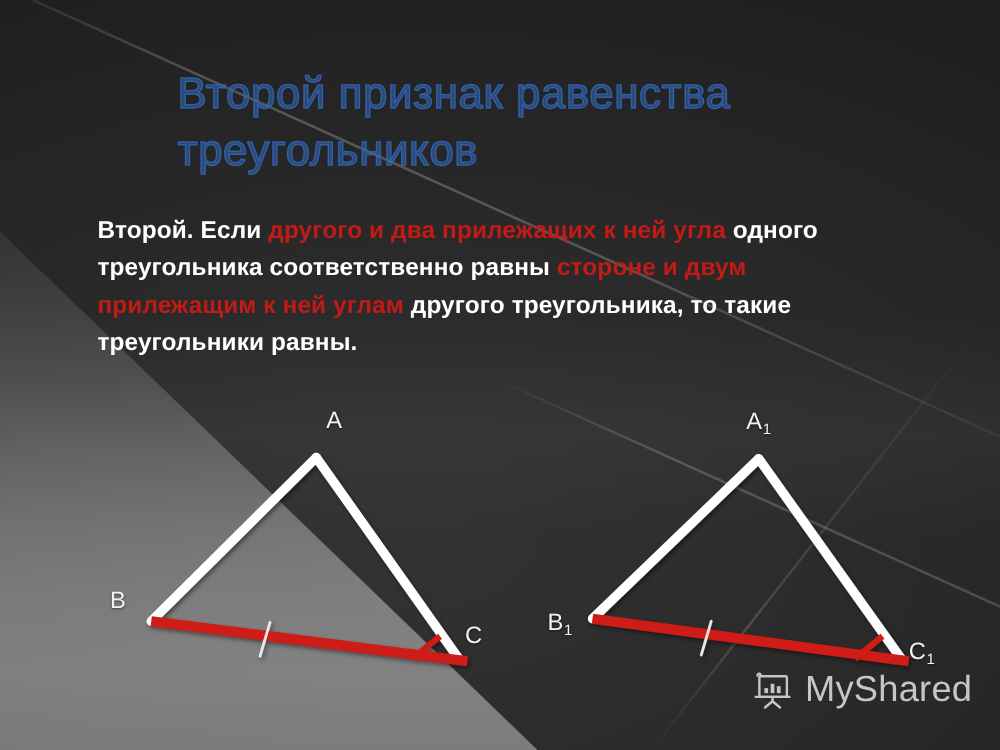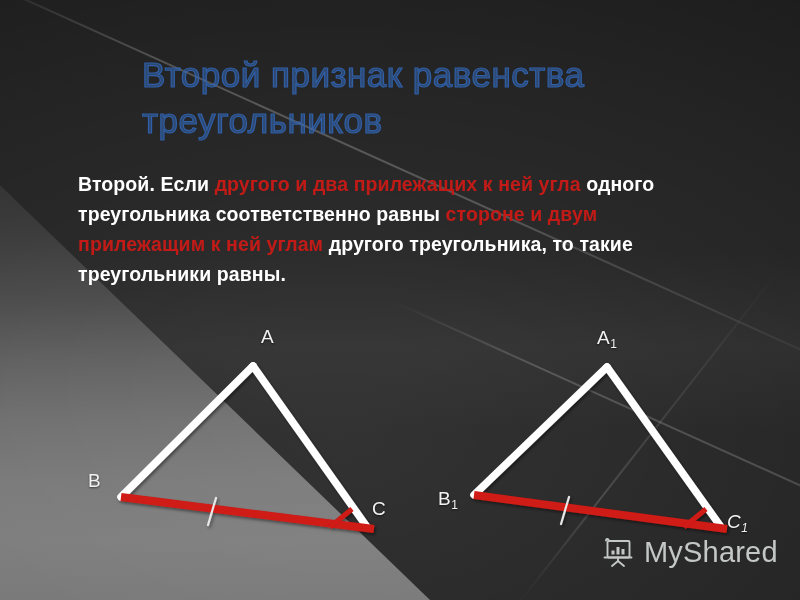--- a/index.html
+++ b/index.html
@@ -213,21 +213,21 @@
   <div class="vlabel" style="left:372px; top:498px;">
     <span>C</span>
   </div>
 
   <div class="vlabel" style="left:597px; top:327px;">
     <span>A</span><sub>1</sub>
   </div>
   <div class="vlabel" style="left:438px; top:466px;margin-top:22px;">
     <span>B</span><sub>1</sub>
   </div>
-  <div class="vlabel" style="left:727px; top:511px;font-style:italic;">
+  <div class="vlabel" style="left:727px; top:511px;">
     <span>C</span><sub>1</sub>
   </div>
 
   <div class="watermark">
     <svg width="34" height="32" viewBox="0 0 34 32">
       <g fill="none" stroke="#d9dedc" stroke-width="1.9" stroke-linecap="round" stroke-linejoin="round">
         <path d="M5 3.5 C5 1.8 7 1.4 7.6 2.9"></path>
         <rect x="6.5" y="4" width="22" height="16.5" rx="1"></rect>
         <path d="M3.5 20.5 H30.5"></path>
         <path d="M17 20.5 V24"></path>

